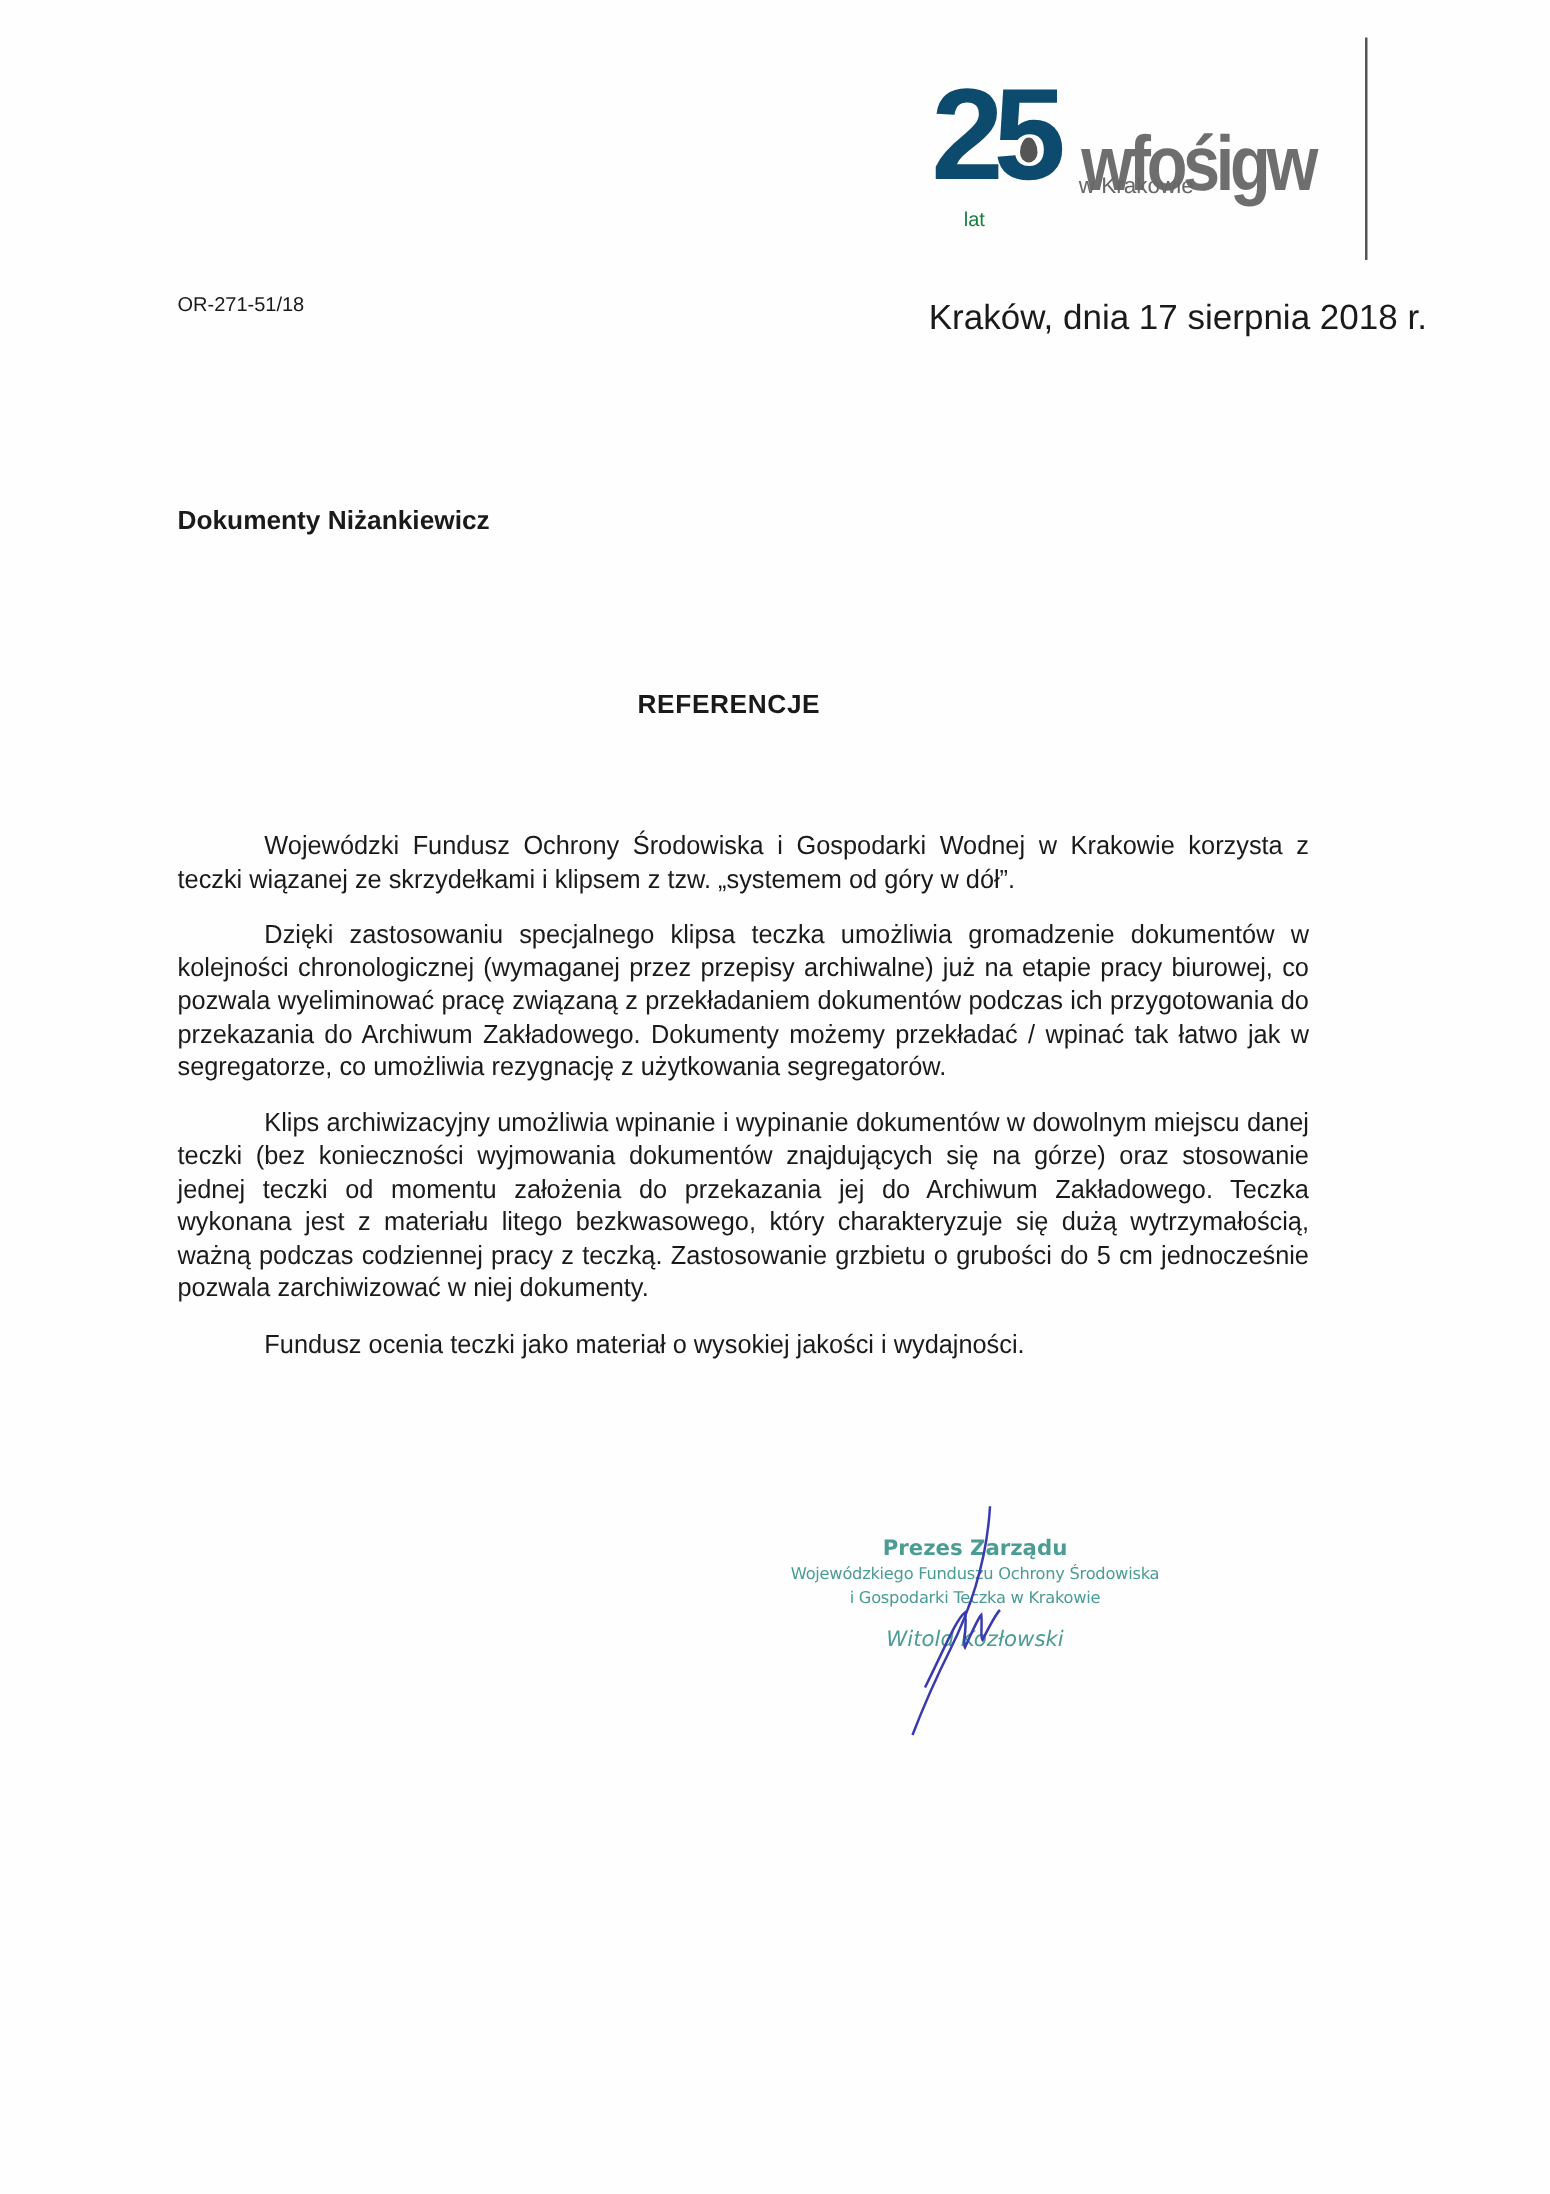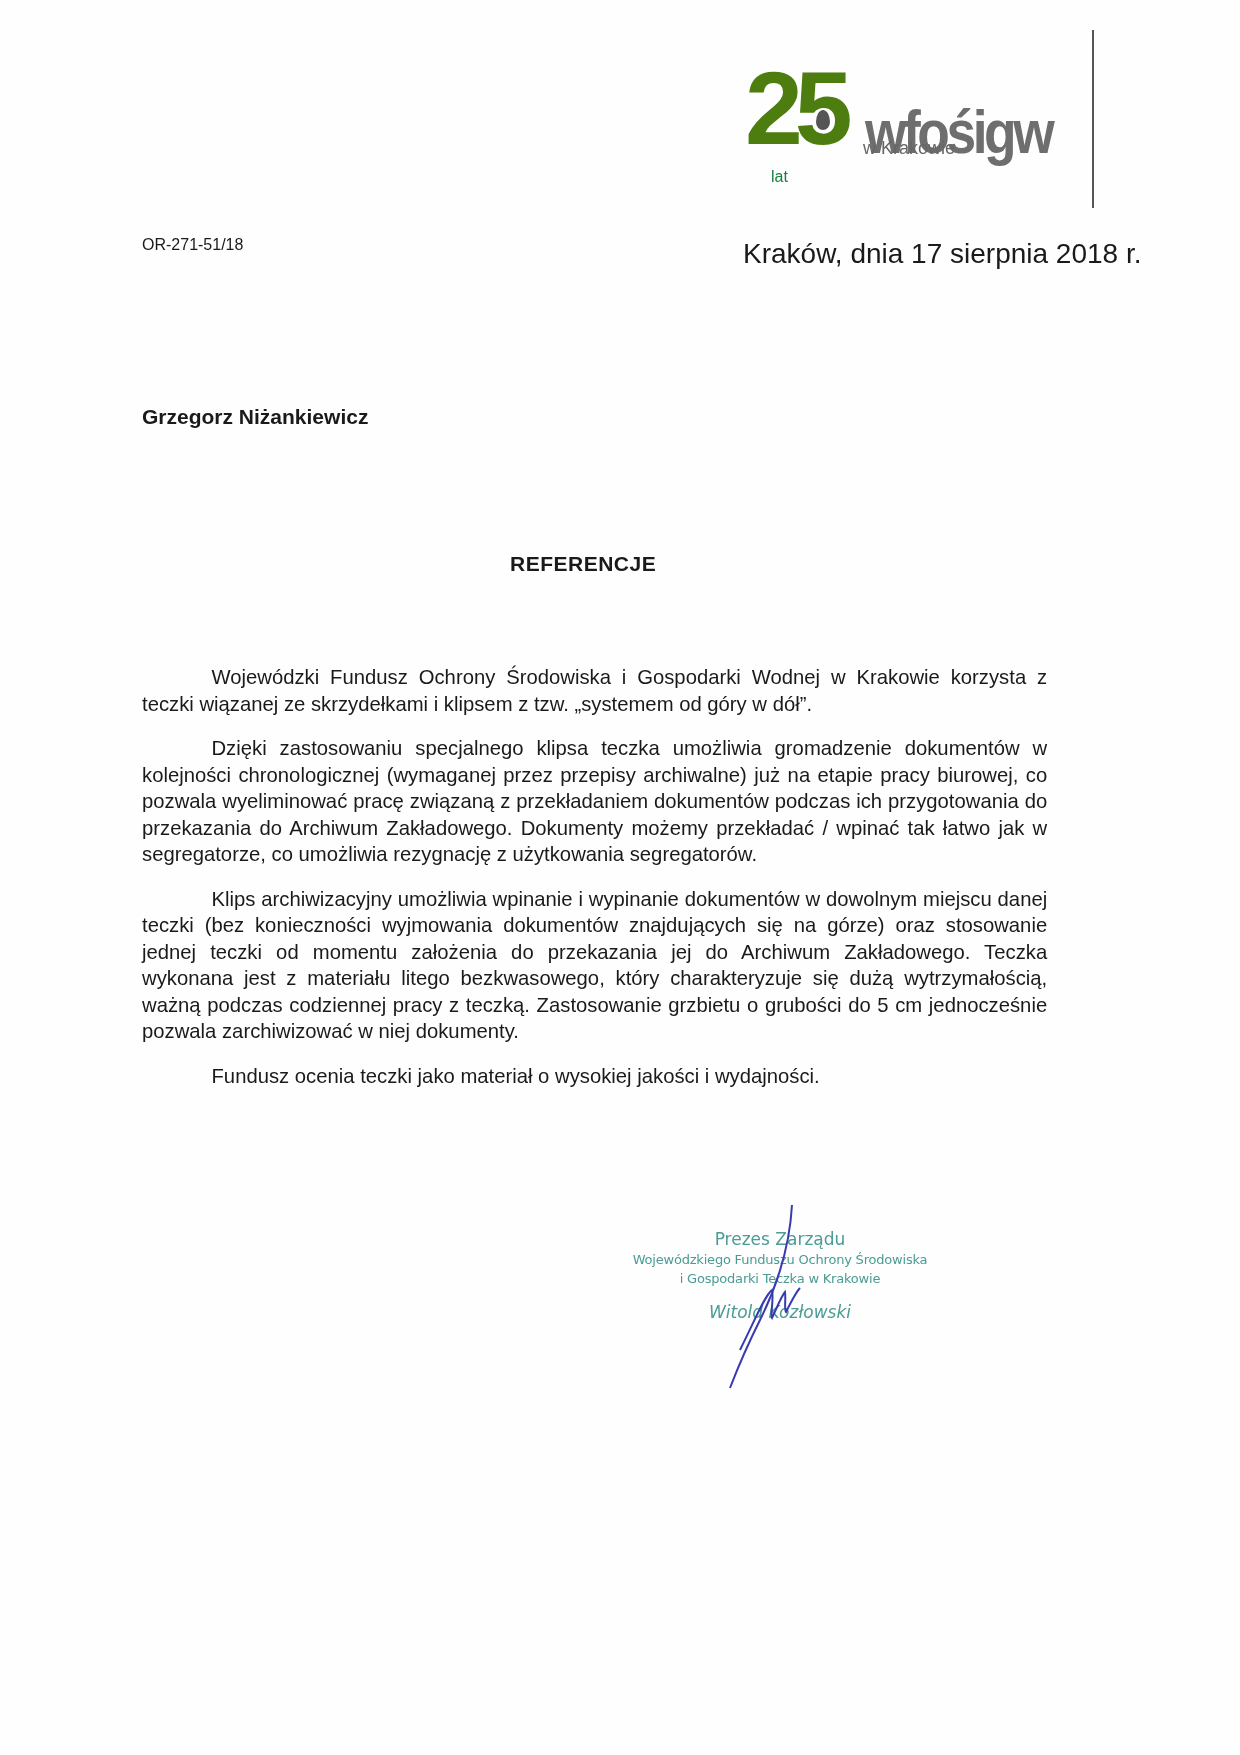--- a/index.html
+++ b/index.html
@@ -1,39 +1,39 @@
 <!DOCTYPE html>
 <html><head>
 <meta charset="utf-8">
 <style>
   html, body { margin: 0; padding: 0; background: #ffffff; }
   body { width: 1240px; height: 1755px; position: relative; overflow: hidden; font-family: "Liberation Sans", sans-serif; color: #1a1a1a; }
   .page { position: absolute; inset: 0; background: #fefefe; }
 
   
   .logo { position: absolute; left: 745px; top: 58px; width: 300px; height: 120px; }
-  .logo-25 { position: absolute; left: 0; top: 0; font-family: "Liberation Sans", sans-serif; font-weight: bold; font-size: 104px; line-height: 100px; color: #4d7c0f; letter-spacing: -8px; }
+  .logo-25 { position: absolute; left: 0; top: 0; font-family: "Liberation Sans", sans-serif; font-weight: bold; font-size: 104px; line-height: 100px; color: #0c4a6e; letter-spacing: -8px; }
   .logo-lat { position: absolute; left: 26px; top: 110px; font-size: 16px; color: #15803d; }
   .logo-name { position: absolute; left: 120px; top: 44px; font-weight: bold; font-size: 62px; line-height: 60px; color: #6e6e6e; letter-spacing: -4px; transform: scaleX(0.86); transform-origin: left; }
   .logo-city { position: absolute; left: 118px; top: 80px; font-size: 18px; color: #666; }
   .logo-drop { position: absolute; left: 71px; top: 52px; width: 14px; height: 20px; background: #555; border-radius: 50% 50% 50% 50% / 60% 60% 40% 40%; }
   .vline { position: absolute; left: 1092px; top: 30px; width: 2px; height: 178px; background: #555; }
 
   .ref-no { position: absolute; left: 142px; top: 236px; font-size: 16px; }
   .date { position: absolute; left: 743px; top: 238px; font-size: 28px; }
   .recipient { position: absolute; left: 142px; top: 405px; font-size: 21px; font-weight: bold; }
   .title { position: absolute; left: 510px; top: 552px; font-size: 21px; font-weight: bold; letter-spacing: 0.5px; }
 
   .body-text { position: absolute; left: 142px; top: 664px; width: 938px; font-size: 21px; line-height: 26.5px; text-align: justify; transform: scaleX(0.965); transform-origin: left top; }
   .body-text p { margin: 0 0 18px 0; text-indent: 72px; }
   .body-text p.first { text-indent: 72px; }
 
   
   .stamp { position: absolute; left: 610px; top: 1228px; width: 340px; text-align: center; color: #4a9c95; font-family: "DejaVu Sans", sans-serif; }
-  .stamp-title { font-size: 17px; line-height: 22px; }
+  .stamp-title { font-size: 17px; line-height: 22px; font-weight: bold; }
   .stamp-line { font-size: 13px; line-height: 19px; letter-spacing: -0.2px; }
   .stamp-name { font-size: 17px; font-style: italic; margin-top: 14px; margin-left: 0px; text-align: center; }
   .signature { position: absolute; left: 700px; top: 1200px; width: 120px; height: 190px; }
 </style>
 </head>
 <body>
 
 <div class="page">
 
   <div class="logo">
@@ -41,21 +41,21 @@
     <span class="logo-drop"></span>
     <span class="logo-lat">lat</span>
     <span class="logo-name">wfośigw</span>
     <span class="logo-city">w Krakowie</span>
   </div>
   <div class="vline"></div>
 
   <div class="ref-no">OR-271-51/18</div>
   <div class="date">Kraków, dnia 17 sierpnia 2018 r.</div>
 
-  <div class="recipient">Grzegorz Niżankiewicz</div>
+  <div class="recipient">Dokumenty Niżankiewicz</div>
 
   <div class="title">REFERENCJE</div>
 
   <div class="body-text">
     <p class="first">Wojewódzki Fundusz Ochrony Środowiska i Gospodarki Wodnej w Krakowie korzysta z teczki wiązanej ze skrzydełkami i klipsem z tzw. „systemem od góry w dół”.</p>
     <p>Dzięki zastosowaniu specjalnego klipsa teczka umożliwia gromadzenie dokumentów w kolejności chronologicznej (wymaganej przez przepisy archiwalne) już na etapie pracy biurowej, co pozwala wyeliminować pracę związaną z przekładaniem dokumentów podczas ich przygotowania do przekazania do Archiwum Zakładowego. Dokumenty możemy przekładać / wpinać tak łatwo jak w segregatorze, co umożliwia rezygnację z użytkowania segregatorów.</p>
     <p>Klips archiwizacyjny umożliwia wpinanie i wypinanie dokumentów w dowolnym miejscu danej teczki (bez konieczności wyjmowania dokumentów znajdujących się na górze) oraz stosowanie jednej teczki od momentu założenia do przekazania jej do Archiwum Zakładowego. Teczka wykonana jest z materiału litego bezkwasowego, który charakteryzuje się dużą wytrzymałością, ważną podczas codziennej pracy z teczką. Zastosowanie grzbietu o grubości do 5 cm jednocześnie pozwala  zarchiwizować w niej dokumenty.</p>
     <p>Fundusz ocenia teczki jako materiał o wysokiej jakości i wydajności.</p>
   </div>
 

